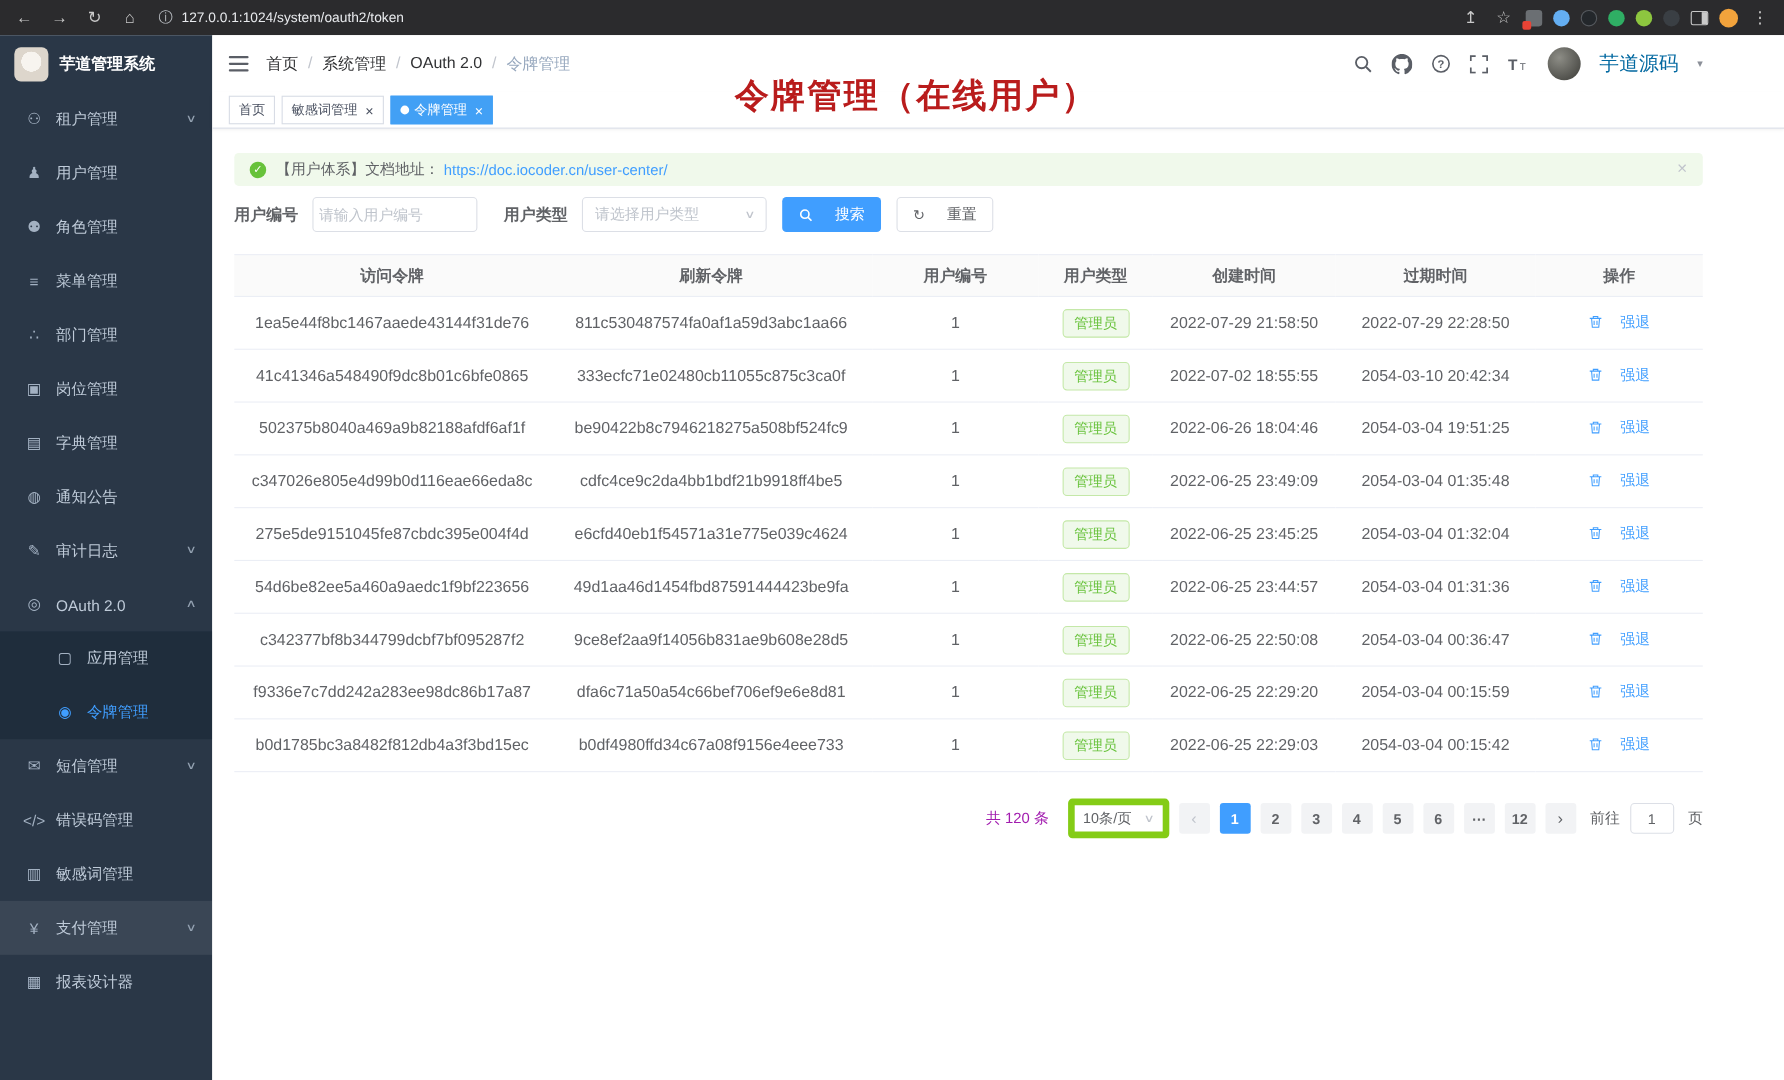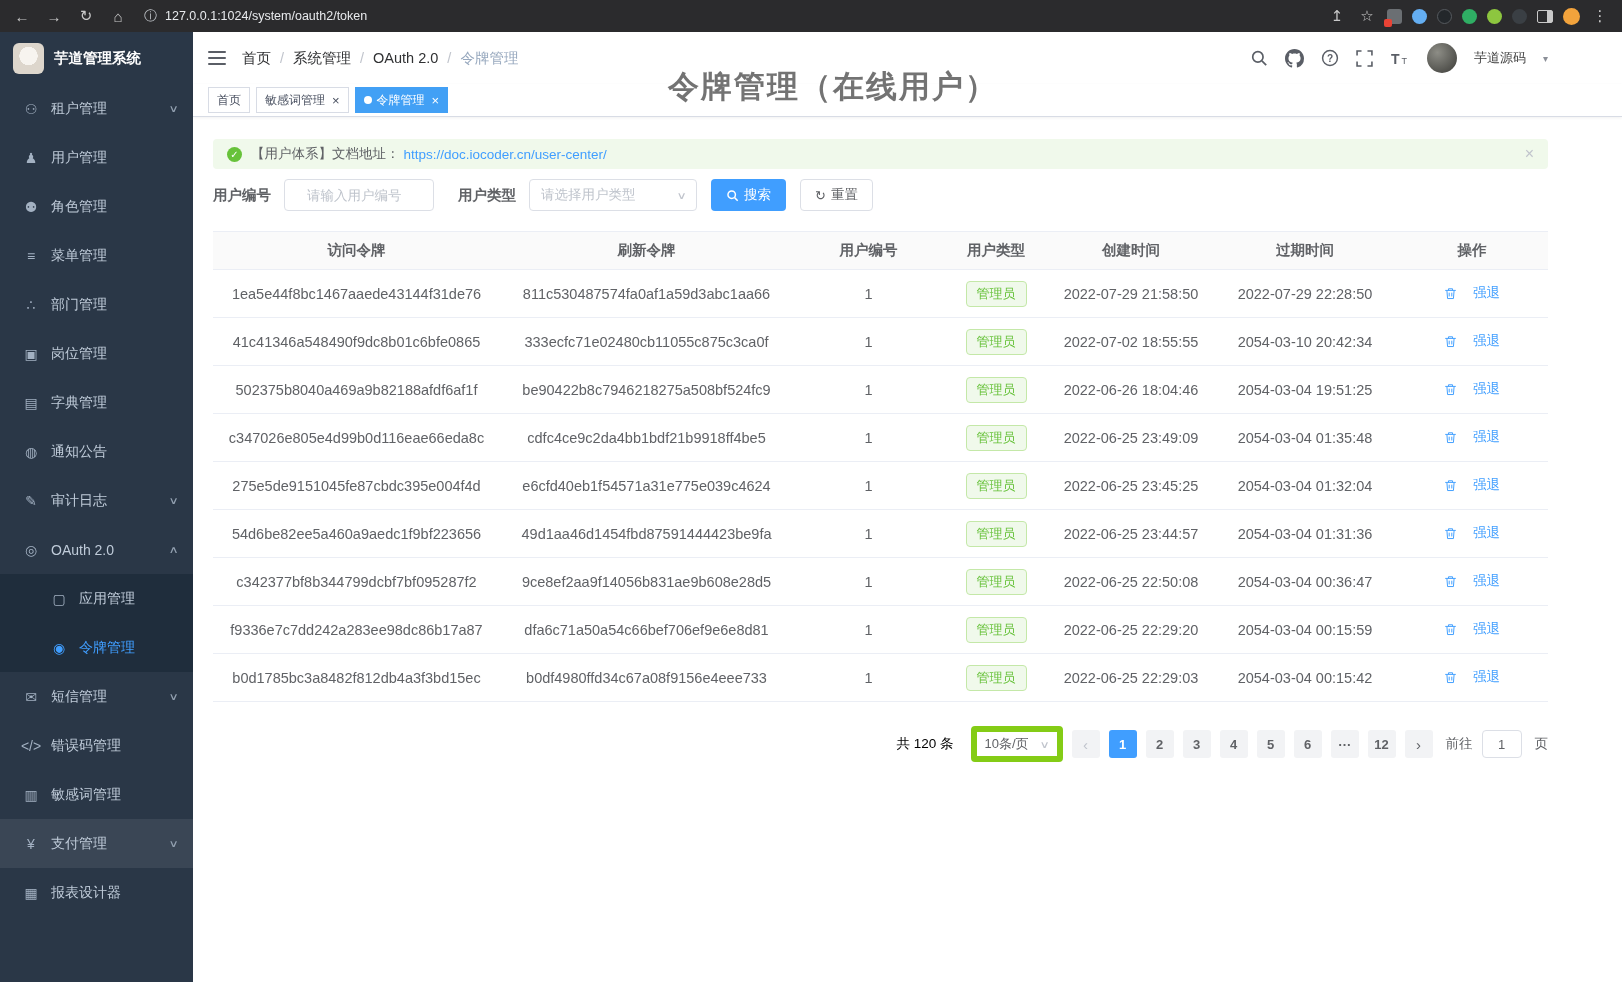--- a/index.html
+++ b/index.html
@@ -38,63 +38,63 @@
   
   .app-header{height:52px;display:flex;align-items:center;padding:0 74px 0 15px}
   .hamburger{width:18px;height:14px;display:flex;flex-direction:column;justify-content:space-between;cursor:pointer}
   .hamburger i{height:2px;background:#5a5e66;border-radius:1px}
   .breadcrumb{display:flex;align-items:center;gap:9px;font-size:14.5px;color:#303133;margin-left:16px;font-weight:500}
   .bc-sep{color:#c0c4cc;font-weight:400}
   .bc-item.last{color:#97a8be;font-weight:400}
   .header-tools{margin-left:auto;display:flex;align-items:center;gap:17px;color:#5a5e66}
   .tool{cursor:pointer;display:flex;align-items:center}
   .avatar{width:30px;height:30px;border-radius:50%;background:radial-gradient(circle at 35% 32%,#8d8d86,#3a3a36);cursor:pointer}
-  .uname{font-size:13px;color:#404040;cursor:pointer}
+  .uname{font-size:18px;color:#0369a1;cursor:pointer}
   .uname-caret{font-size:10px;color:#8b8f98;cursor:pointer}
 
   
   .tabbar{height:33px;display:flex;align-items:center;gap:6px;padding:0 15px;border-bottom:1px solid #d8dce5;box-shadow:0 1px 3px rgba(0,0,0,.06)}
   .tag-tab{height:26px;display:inline-flex;align-items:center;gap:5px;padding:0 8px;border:1px solid #d8dce5;font-size:12px;color:#495060;background:#fff;cursor:pointer}
   .tag-tab.active{background:#42a0f5;border-color:#42a0f5;color:#fff}
   .tab-dot{width:8px;height:8px;border-radius:50%;background:#fff}
   .tab-close{font-size:13px;line-height:1;margin-left:2px}
 
   
-  .annotation{position:absolute;left:668px;top:66px;font-size:31px;font-weight:bold;color:#737373;letter-spacing:2px;z-index:40;pointer-events:none}
+  .annotation{position:absolute;left:668px;top:66px;font-size:31px;font-weight:bold;color:#b91c1c;letter-spacing:2px;z-index:40;pointer-events:none}
 
   
   .content{flex:1;padding:22px 74px 0 20px}
   .alert{height:30px;background:#f0f9eb;border-radius:4px;display:flex;align-items:center;padding:0 14px;font-size:13.5px;color:#606266;position:relative}
   .alert-check{width:15px;height:15px;border-radius:50%;background:#67c23a;color:#fff;font-size:10px;line-height:15px;text-align:center;margin-right:9px;flex:none}
   .alert-link{color:#409eff;text-decoration:none;margin-left:4px;cursor:pointer}
   .alert-close{position:absolute;right:14px;color:#c0c4cc;font-size:16px;cursor:pointer}
 
   .filters{display:flex;align-items:center;margin-top:10px;height:32px}
   .f-label{font-size:14.5px;font-weight:bold;color:#606266;margin-right:13px}
   .f-label.lbl2{margin-left:24px}
-  .f-input{width:150px;height:32px;border:1px solid #dcdfe6;border-radius:4px;padding:0 22px;font-size:13.5px;color:#a16207;outline:none}
+  .f-input{width:150px;height:32px;border:1px solid #dcdfe6;border-radius:4px;padding:0 5px;font-size:13.5px;color:#a16207;outline:none}
   .f-input::placeholder{color:#bfc4cc}
   .f-select{width:168px;height:32px;border:1px solid #dcdfe6;border-radius:4px;display:flex;align-items:center;justify-content:space-between;padding:0 11px;color:#bfc4cc;font-size:13.5px;cursor:pointer}
   .sel-caret{color:#c0c4cc;font-size:10px;transform:scaleX(1.4)}
-  .btn{display:inline-flex;align-items:center;gap:5px;height:32px;padding:0 14px;border-radius:4px;font-size:13.5px;cursor:pointer;border:1px solid transparent;margin-left:14px}
+  .btn{display:inline-flex;align-items:center;gap:20px;height:32px;padding:0 14px;border-radius:4px;font-size:13.5px;cursor:pointer;border:1px solid transparent;margin-left:14px}
   .btn.primary{background:#409eff;color:#fff}
   .btn.plain{background:#fff;border-color:#dcdfe6;color:#606266}
   .r-icon{font-size:13px}
 
   .tbl{width:100%;border-collapse:collapse;margin-top:20px;font-size:14.5px;color:#606266;table-layout:fixed}
   .tbl th{height:38px;font-weight:bold;background:#fafafa;border-top:1px solid #ebeef5;border-bottom:1px solid #ebeef5;text-align:center}
   .tbl td{height:48px;border-bottom:1px solid #ebeef5;text-align:center;white-space:nowrap;overflow:hidden}
   .tbl th:nth-child(1){width:287px}.tbl th:nth-child(2){width:293px}.tbl th:nth-child(3){width:151px}
   .tbl th:nth-child(4){width:104px}.tbl th:nth-child(5){width:166px}.tbl th:nth-child(6){width:182px}
   .tbl th:nth-child(7){width:152px}
   .tag{display:inline-block;padding:3px 10px;font-size:13px;border-radius:4px;background:#f0f9eb;border:1px solid #c4e8a8;color:#67c23a}
   .act-link{color:#409eff;font-size:13.5px;display:inline-flex;align-items:center;gap:16px;cursor:pointer}
 
   .pagination{display:flex;align-items:center;justify-content:flex-end;margin-top:24px;font-size:13.5px;color:#606266;gap:9px}
-  .pg-total{margin-right:8px;color:#000000}
+  .pg-total{margin-right:8px;color:#a21caf}
   .pg-size{width:92px;height:36px;border:6px solid #84cc16;border-radius:4px;display:flex;align-items:center;justify-content:space-between;padding:0 8px;font-size:13px;color:#606266;cursor:pointer}
   .pg-pages{display:flex;gap:9px}
   .page-btn{min-width:28px;height:28px;border:none;background:#f2f3f5;border-radius:3px;font-size:13px;color:#606266;font-weight:bold;cursor:pointer;padding:0 6px}
   .page-btn.active{background:#409eff;color:#fff}
   .page-btn.arrow{font-size:15px;font-weight:normal}
   .page-btn.arrow.prev{color:#c0c4cc}
   .pg-goto-label{margin-left:4px}
   .pg-goto-input{width:40px;height:28px;border:1px solid #dcdfe6;border-radius:4px;text-align:center;font-size:13px;color:#606266;outline:none}
 </style>
 </head>

